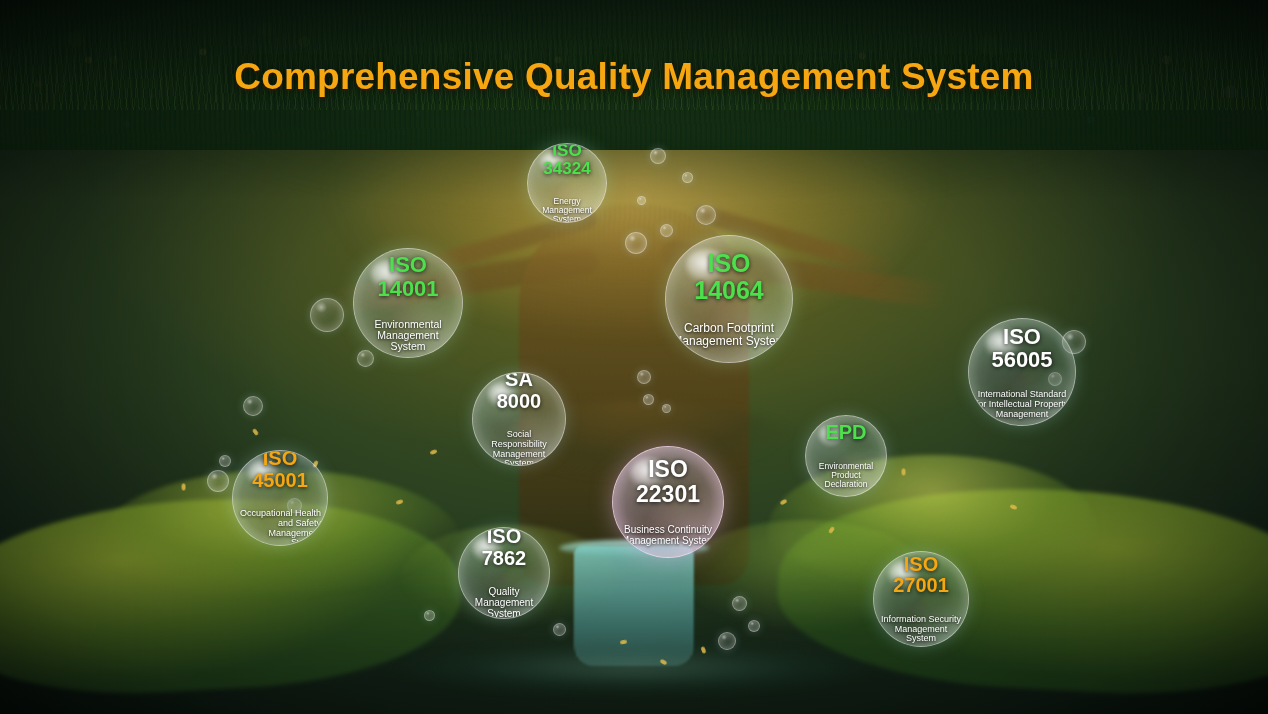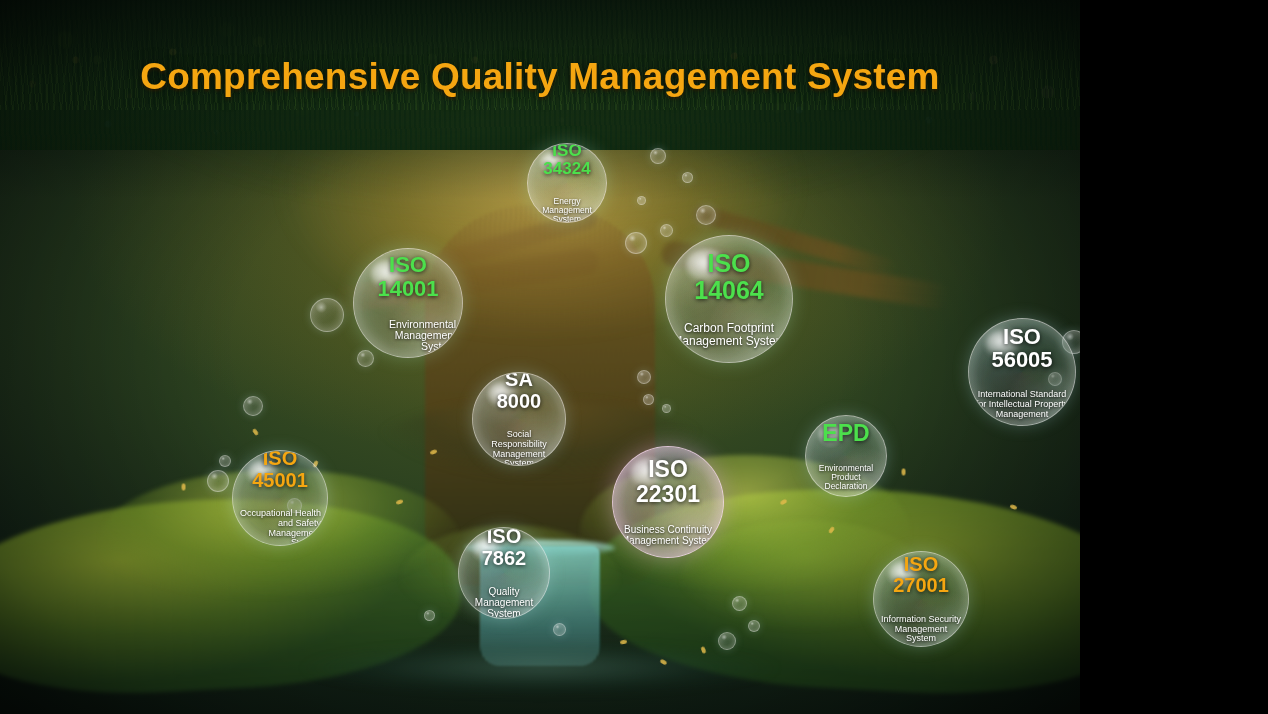--- a/index.html
+++ b/index.html
@@ -5,21 +5,21 @@
   * { margin:0; padding:0; box-sizing:border-box; }
   html,body{ background:#000; }
   body{
     width:1268px; height:714px;
     font-family:"Liberation Sans", sans-serif;
     overflow:hidden;
   }
 
   #stage{
     position:relative;
-    width:1080px; height:714px;
+    width:1268px; height:714px;
     overflow:hidden;
     background:#701a75;
   }
 
   
   .layer{ position:absolute; inset:0; pointer-events:none; }
 
   
   .bg-base{
     background:
@@ -398,21 +398,21 @@
           </div>
           <div class="desc" style="font-size: 8.5px; color: rgb(255, 255, 255);">Energy Management System</div>
         </div>
       </div>
       <div class="bubble tint-green" style="left: 353px; top: 248px; width: 110px; height: 110px;">
         <div class="txt">
           <div class="code" style="color: rgb(76, 224, 76); font-size: 22px;">
             <span class="l1">ISO</span>
             <span class="l2">14001</span>
           </div>
-          <div class="desc" style="font-size: 10.5px; color: rgb(255, 255, 255); text-align: right;">Environmental Management System</div>
+          <div class="desc" style="font-size: 10.5px; color: rgb(255, 255, 255);">Environmental Management System</div>
         </div>
       </div>
       <div class="bubble tint-green" style="left: 665px; top: 235px; width: 128px; height: 128px;">
         <div class="txt">
           <div class="code" style="color: rgb(76, 224, 76); font-size: 25px;">
             <span class="l1">ISO</span>
             <span class="l2">14064</span>
           </div>
           <div class="desc" style="font-size: 12px; color: rgb(255, 255, 255);">Carbon Footprint Management System</div>
         </div>
@@ -430,21 +430,21 @@
         <div class="txt">
           <div class="code" style="color: rgb(255, 255, 255); font-size: 20px;">
             <span class="l1">SA</span>
             <span class="l2">8000</span>
           </div>
           <div class="desc" style="font-size: 9px; color: rgb(255, 255, 255);">Social Responsibility Management System</div>
         </div>
       </div>
       <div class="bubble" style="left: 805px; top: 415px; width: 82px; height: 82px;">
         <div class="txt">
-          <div class="code" style="color: rgb(76, 224, 76); font-size: 23px;">
+          <div class="code" style="color: rgb(76, 224, 76); font-size: 20px;">
             <span class="l1">EPD</span>
           </div>
           <div class="desc" style="font-size: 8.5px; color: rgb(255, 255, 255);">Environmental Product Declaration</div>
         </div>
       </div>
       <div class="bubble tint-dark" style="left: 232px; top: 450px; width: 96px; height: 96px;">
         <div class="txt">
           <div class="code" style="color: rgb(245, 166, 17); font-size: 20px;">
             <span class="l1">ISO</span>
             <span class="l2">45001</span>

